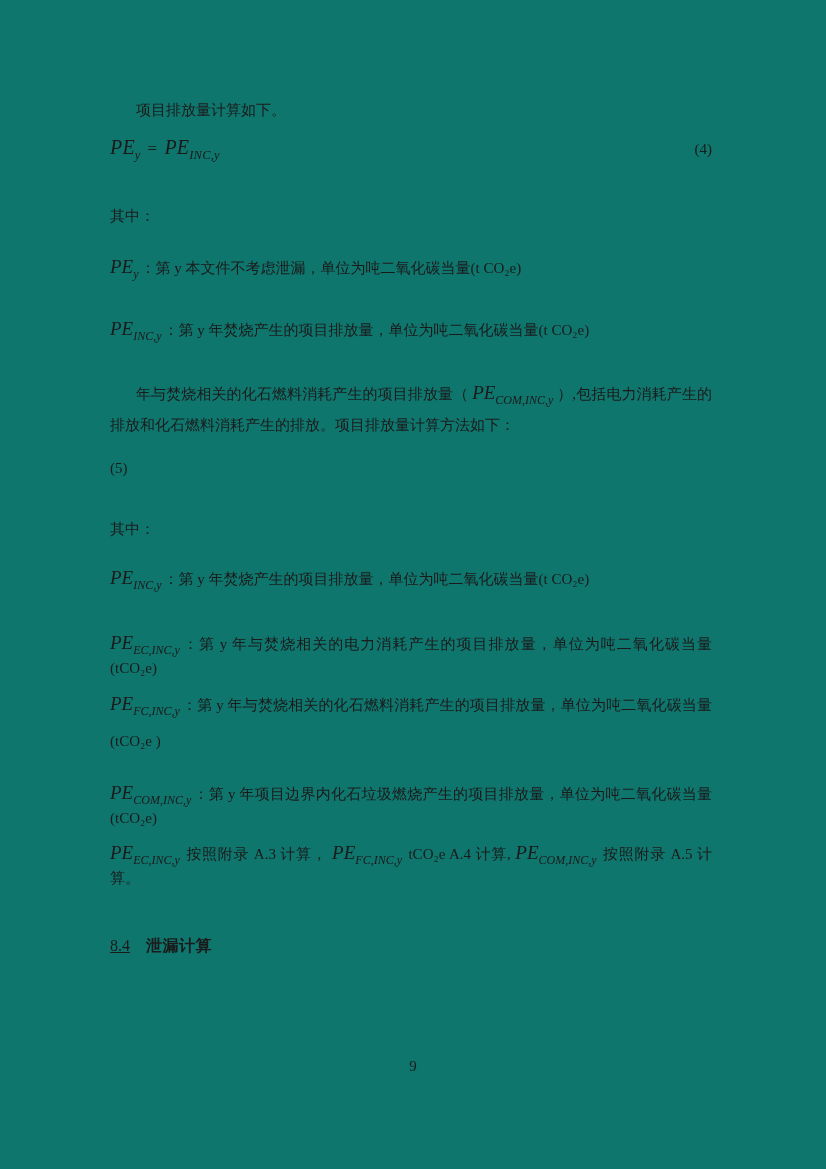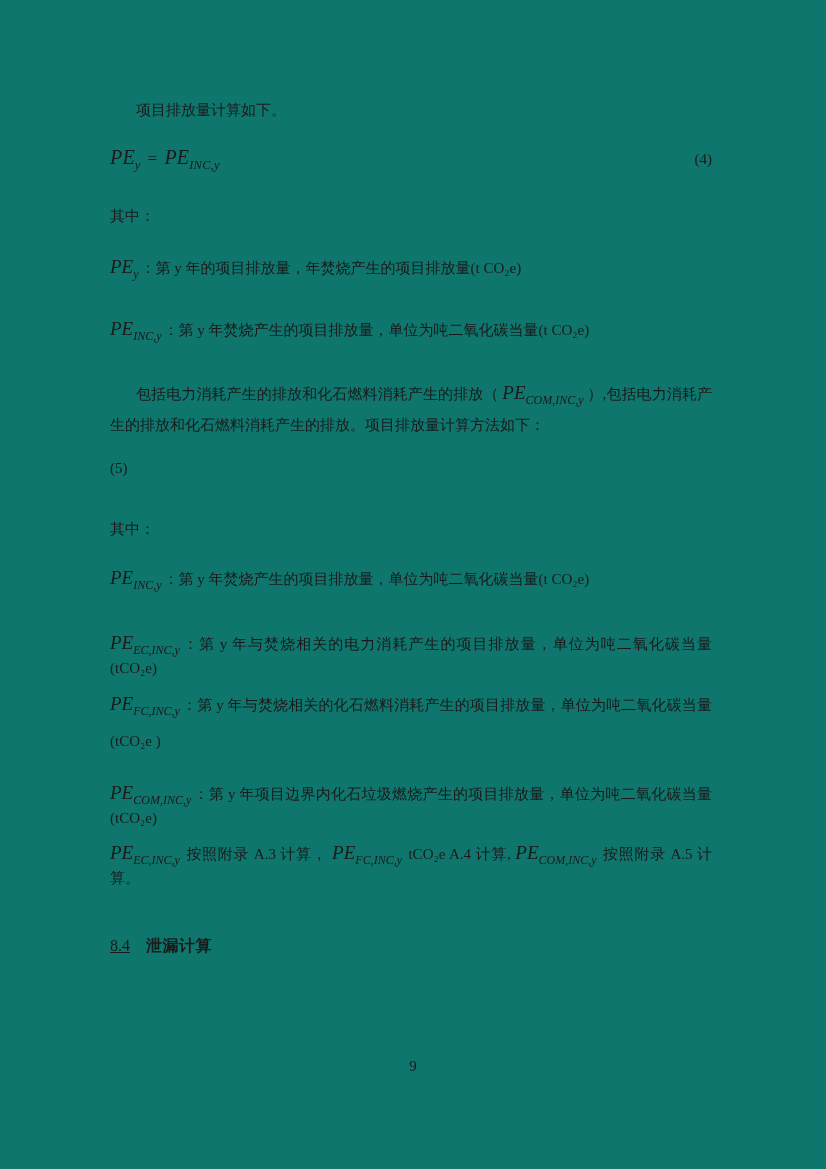--- a/index.html
+++ b/index.html
@@ -32,32 +32,32 @@
   .htitle { font-family: Liberation Mono, monospace; font-weight: 600; margin-left: 16px; letter-spacing: 0.5px; }
   .pagenum { left: 0; width: 826px; text-align: center; font-size: 15px; }
 </style>
 </head>
 <body>
 
 <div class="page">
 
   <p class="block cn single indent" style="top:99px">项目排放量计算如下。</p>
 
-  <div class="block formula-row" style="top:146px">
+  <div class="block formula-row" style="top:136px">
     <span class="math"><span><span>PE</span><sub>y</sub></span><span class="op">=</span><span><span>PE</span><sub>INC,y</sub></span></span>
     <span class="eqnum">(4)</span>
   </div>
 
   <p class="block cn single" style="top:205px">其中：</p>
 
-  <p class="block def" style="top:255px"><span class="term"><span>PE</span><sub>y</sub></span><span>：第 y 年的项目排放量，年焚烧产生的项目排放量(t CO₂e)</span></p>
+  <p class="block def" style="top:255px"><span class="term"><span>PE</span><sub>y</sub></span><span>：第 y 本文件不考虑泄漏，单位为吨二氧化碳当量(t CO₂e)</span></p>
 
   <p class="block def" style="top:317px"><span class="term"><span>PE</span><sub>INC,y</sub></span><span>：第 y 年焚烧产生的项目排放量，单位为吨二氧化碳当量(t CO₂e)</span></p>
 
-  <p class="block cn just indent" style="top:377px"><span>包括电力消耗产生的排放和化石燃料消耗产生的排放（ </span><span class="term"><span>PE</span><sub>COM,INC,y</sub></span><span> ）,包括电力消耗产生的排放和化石燃料消耗产生的排放。项目排放量计算方法如下：</span></p>
+  <p class="block cn just indent" style="top:377px"><span>年与焚烧相关的化石燃料消耗产生的项目排放量（ </span><span class="term"><span>PE</span><sub>COM,INC,y</sub></span><span> ）,包括电力消耗产生的排放和化石燃料消耗产生的排放。项目排放量计算方法如下：</span></p>
 
   <div class="block formula-row" style="top:460px">
     <span class="eqnum">(5)</span>
   </div>
 
   <p class="block cn single" style="top:518px">其中：</p>
 
   <p class="block def" style="top:566px"><span class="term"><span>PE</span><sub>INC,y</sub></span><span>：第 y 年焚烧产生的项目排放量，单位为吨二氧化碳当量(t CO₂e)</span></p>
 
   <p class="block def" style="top:631px"><span class="term"><span>PE</span><sub>EC,INC,y</sub></span><span>：第 y 年与焚烧相关的电力消耗产生的项目排放量，单位为吨二氧化碳当量(tCO₂e)</span></p>

